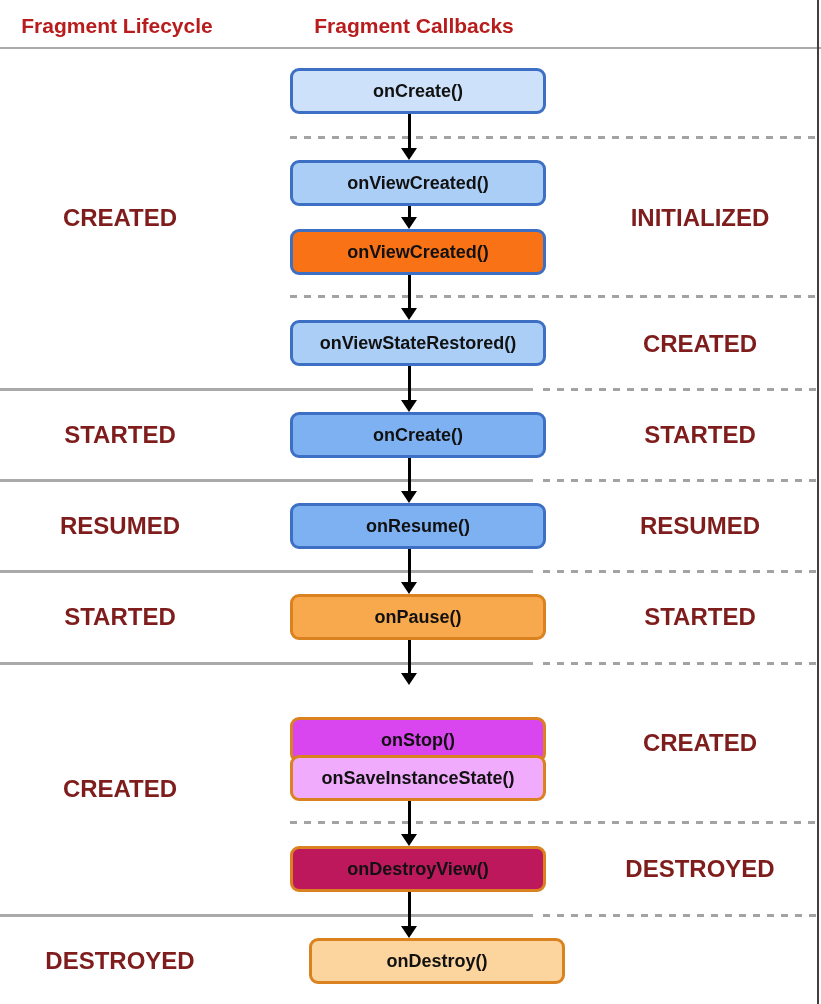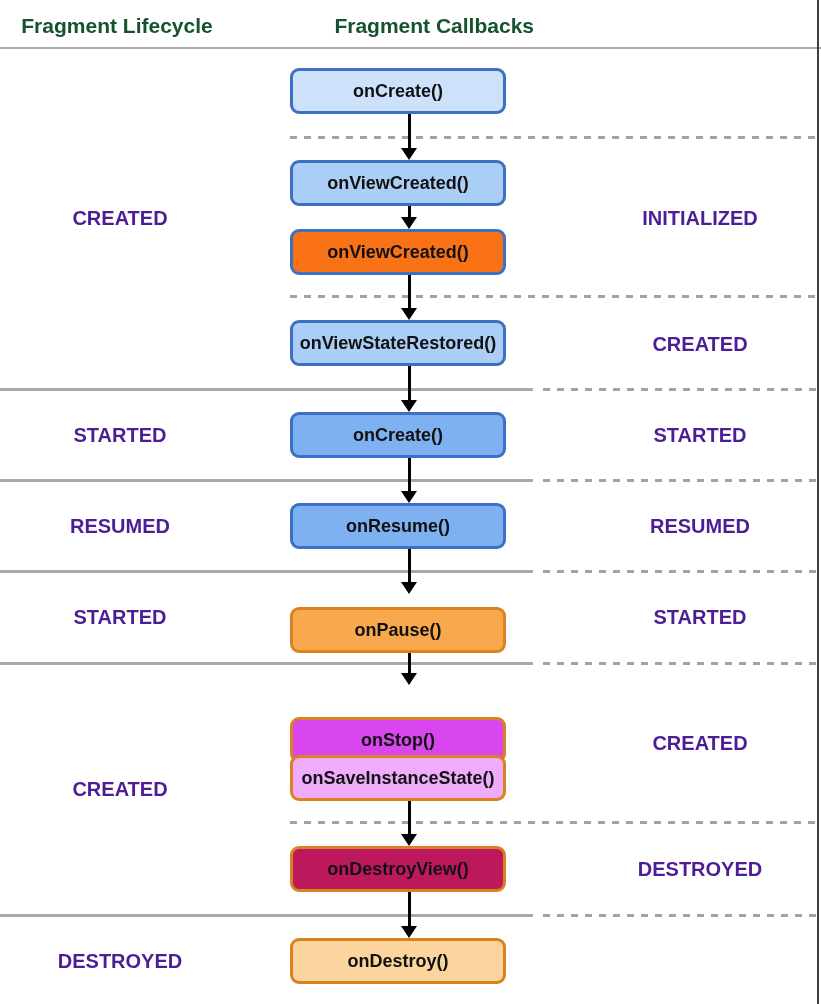--- a/index.html
+++ b/index.html
@@ -2,54 +2,54 @@
 <html><head>
 <meta charset="utf-8">
 <style>
   html,body{margin:0;padding:0;background:#ffffff;}
   #stage{
     position:relative;width:821px;height:1004px;background:#ffffff;overflow:hidden;
     font-family:"Liberation Sans", sans-serif;
   }
   .col-header{
     position:absolute;top:11px;height:30px;line-height:30px;
-    font-size:21px;font-weight:700;color:#14532d;text-align:center;white-space:nowrap;
+    font-size:21px;font-weight:700;color:#b91c1c;text-align:center;white-space:nowrap;
   }
   .rule-solid{position:absolute;height:3px;background:#a9a9a9;}
   .rule-solid.thin{height:2px;background:#aaaaaa;}
   .rule-dashed{
     position:absolute;height:3px;
     background:repeating-linear-gradient(to right,#a3a3a3 0,#a3a3a3 7px,transparent 7px,transparent 14px);
   }
   .cb-box{
-    position:absolute;left:290px;width:216px;height:46px;box-sizing:border-box;
+    position:absolute;left:290px;width:256px;height:46px;box-sizing:border-box;
     border:3px solid #3d6fc4;border-radius:9px;
     display:flex;align-items:center;justify-content:center;
   }
   .cb-label{font-size:18px;font-weight:700;color:#111;white-space:nowrap;}
   .arrow-line{position:absolute;width:3px;background:#000;left:408px;}
   .arrow-head{
     position:absolute;width:0;height:0;left:401px;
     border-left:8px solid transparent;border-right:8px solid transparent;
     border-top:12px solid #000;
   }
   .state-label{
     position:absolute;height:26px;line-height:26px;width:240px;
-    font-size:20px;font-weight:700;color:#4c1d95;text-align:center;white-space:nowrap;
+    font-size:24px;font-weight:700;color:#7f1d1d;text-align:center;white-space:nowrap;
   }
   .state-label.left{left:0px;}
   .state-label.right{left:580px;}
   #right-border{position:absolute;top:0;height:1004px;width:2px;background:#3f3f3f;}
 </style>
 </head>
 <body>
 
 <div id="stage">
   <div class="col-header" style="left:17px;width:200px;">Fragment Lifecycle</div>
-  <div class="col-header" style="left:294px;width:240px;text-align:right;">Fragment Callbacks</div>
+  <div class="col-header" style="left:294px;width:240px;">Fragment Callbacks</div>
 
   <div id="separators">
       <div class="rule-solid thin" style="left: 0px; top: 47px; width: 821px;"></div>
       <div class="rule-dashed" style="left: 290px; top: 136px; width: 528px;"></div>
       <div class="rule-dashed" style="left: 290px; top: 295px; width: 528px;"></div>
       <div class="rule-solid" style="left: 0px; top: 388px; width: 533px;"></div>
       <div class="rule-dashed" style="left: 543px; top: 388px; width: 275px;"></div>
       <div class="rule-solid" style="left: 0px; top: 479px; width: 533px;"></div>
       <div class="rule-dashed" style="left: 543px; top: 479px; width: 275px;"></div>
       <div class="rule-solid" style="left: 0px; top: 570px; width: 533px;"></div>
@@ -94,33 +94,33 @@
       </div>
       <div class="cb-box" style="top: 320px; background: rgb(171, 206, 246); border-color: rgb(61, 111, 196);">
         <span class="cb-label">onViewStateRestored()</span>
       </div>
       <div class="cb-box" style="top: 412px; background: rgb(126, 177, 241); border-color: rgb(61, 111, 196);">
         <span class="cb-label">onCreate()</span>
       </div>
       <div class="cb-box" style="top: 503px; background: rgb(126, 177, 241); border-color: rgb(61, 111, 196);">
         <span class="cb-label">onResume()</span>
       </div>
-      <div class="cb-box" style="top: 594px; background: rgb(249, 169, 77); border-color: rgb(217, 130, 31); margin-top: 13px;">
+      <div class="cb-box" style="top: 594px; background: rgb(249, 169, 77); border-color: rgb(217, 130, 31);">
         <span class="cb-label">onPause()</span>
       </div>
       <div class="cb-box" style="top: 717px; background: #d946ef; border-color: rgb(217, 130, 31); text-align: center;">
         <span class="cb-label">onStop()</span>
       </div>
       <div class="cb-box" style="top: 755px; background: #f0abfc; border-color: rgb(217, 130, 31);">
         <span class="cb-label">onSaveInstanceState()</span>
       </div>
       <div class="cb-box" style="top: 846px; background: #be185d; border-color: rgb(217, 130, 31);">
         <span class="cb-label">onDestroyView()</span>
       </div>
-      <div class="cb-box" style="top: 938px; background: rgb(252, 212, 157); border-color: rgb(217, 130, 31);">
+      <div class="cb-box" style="top: 938px; background: rgb(252, 212, 157); border-color: rgb(217, 130, 31); margin-left: 19px;">
         <span class="cb-label">onDestroy()</span>
       </div>
     </div>
   <div id="left-labels">
       <div class="state-label left" style="top: 205px;">CREATED</div>
       <div class="state-label left" style="top: 422px;">STARTED</div>
       <div class="state-label left" style="top: 513px;">RESUMED</div>
       <div class="state-label left" style="top: 604px;">STARTED</div>
       <div class="state-label left" style="top: 776px;">CREATED</div>
       <div class="state-label left" style="top: 948px;">DESTROYED</div>

